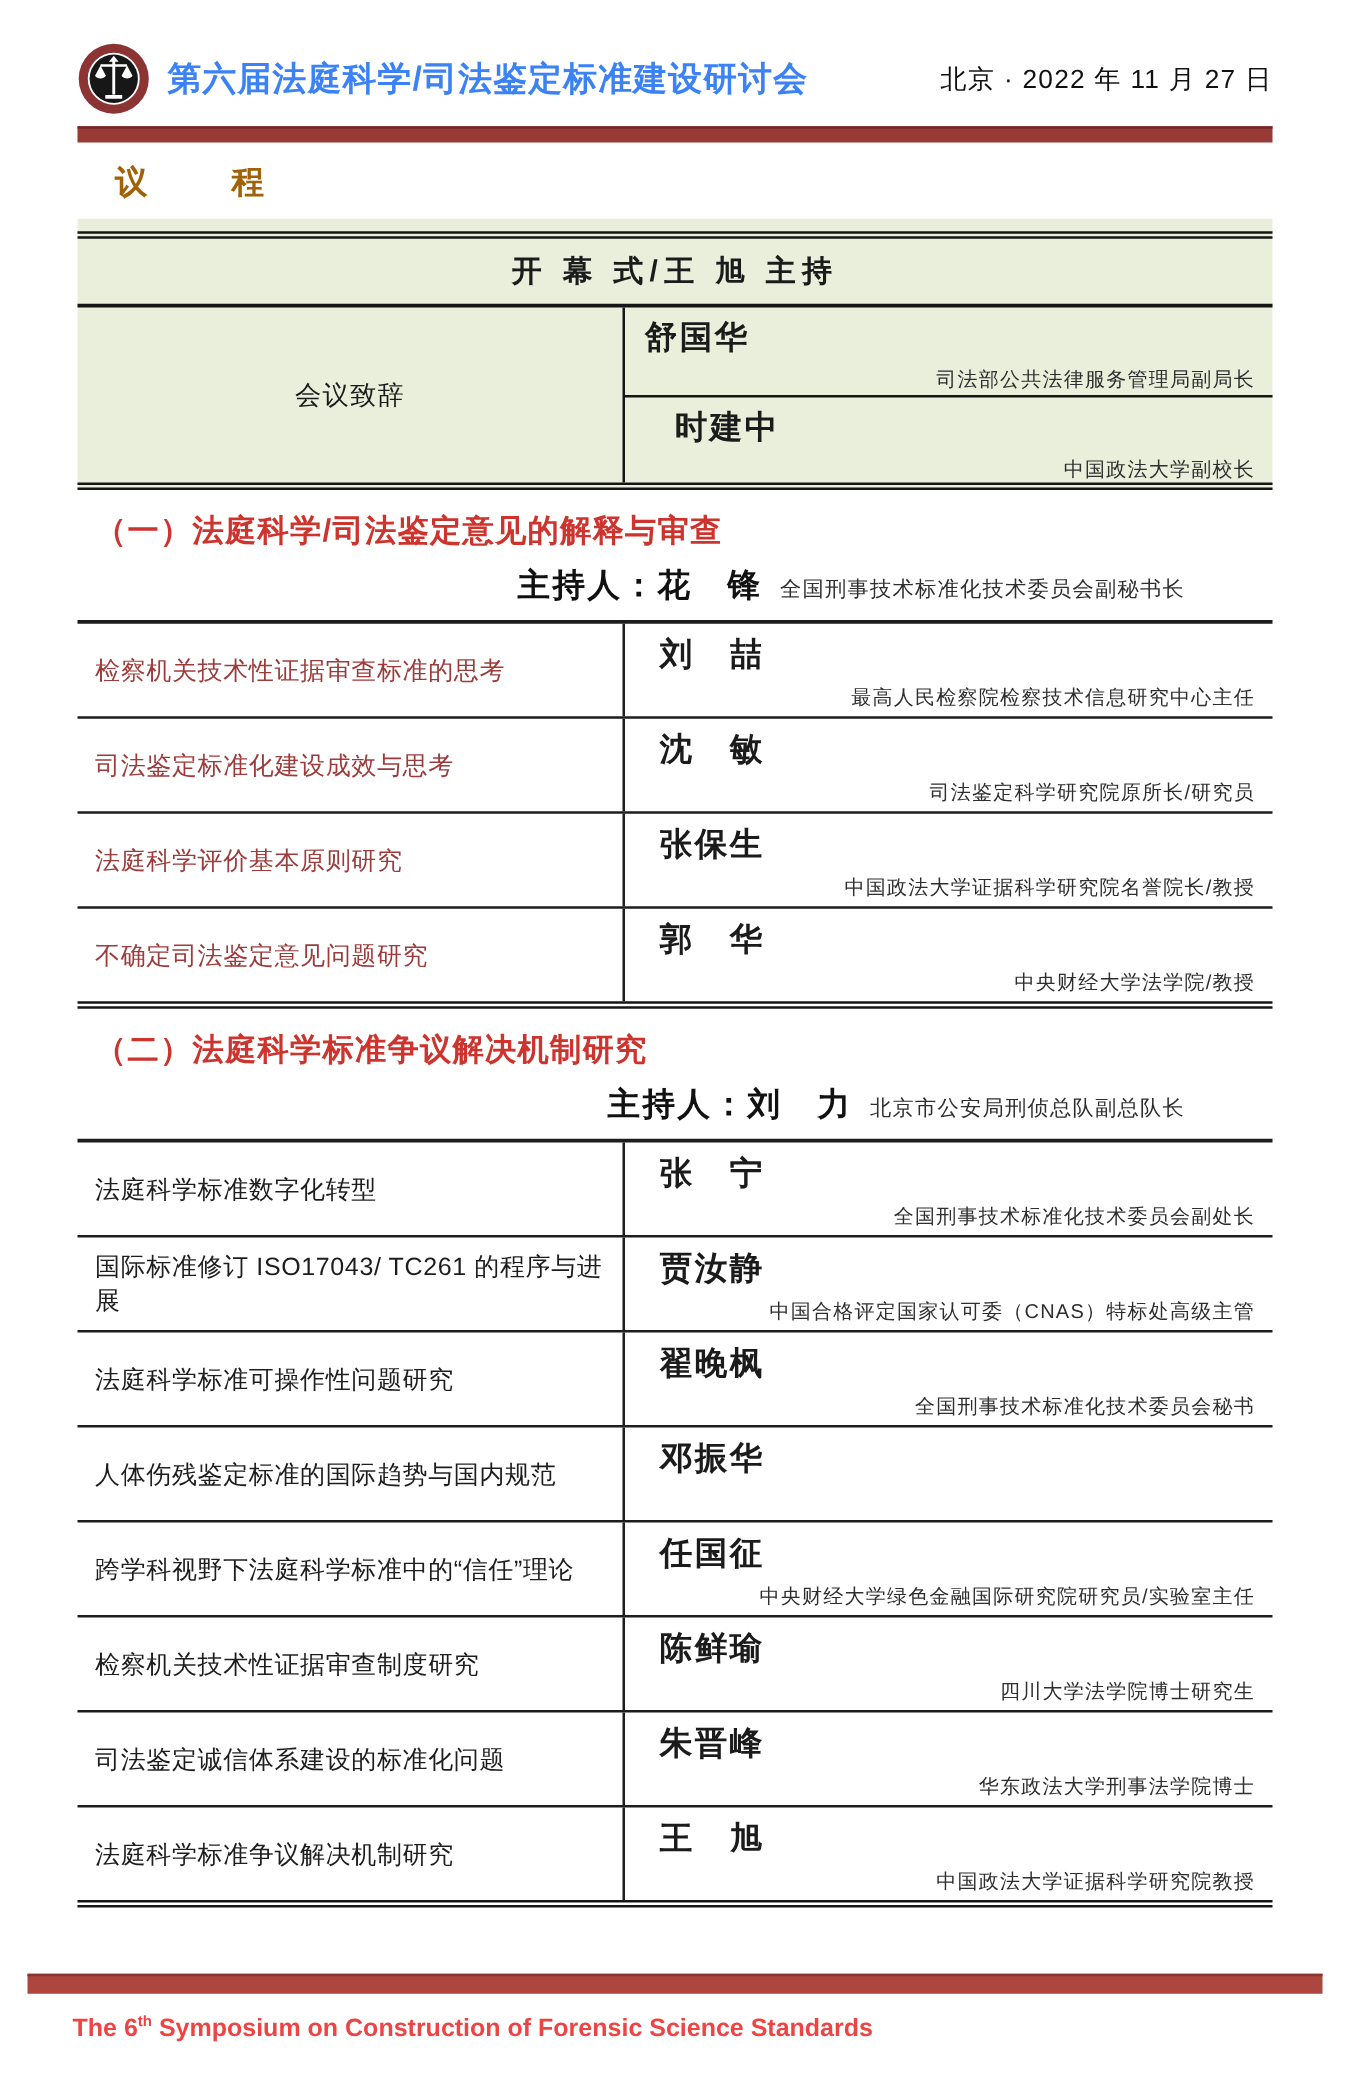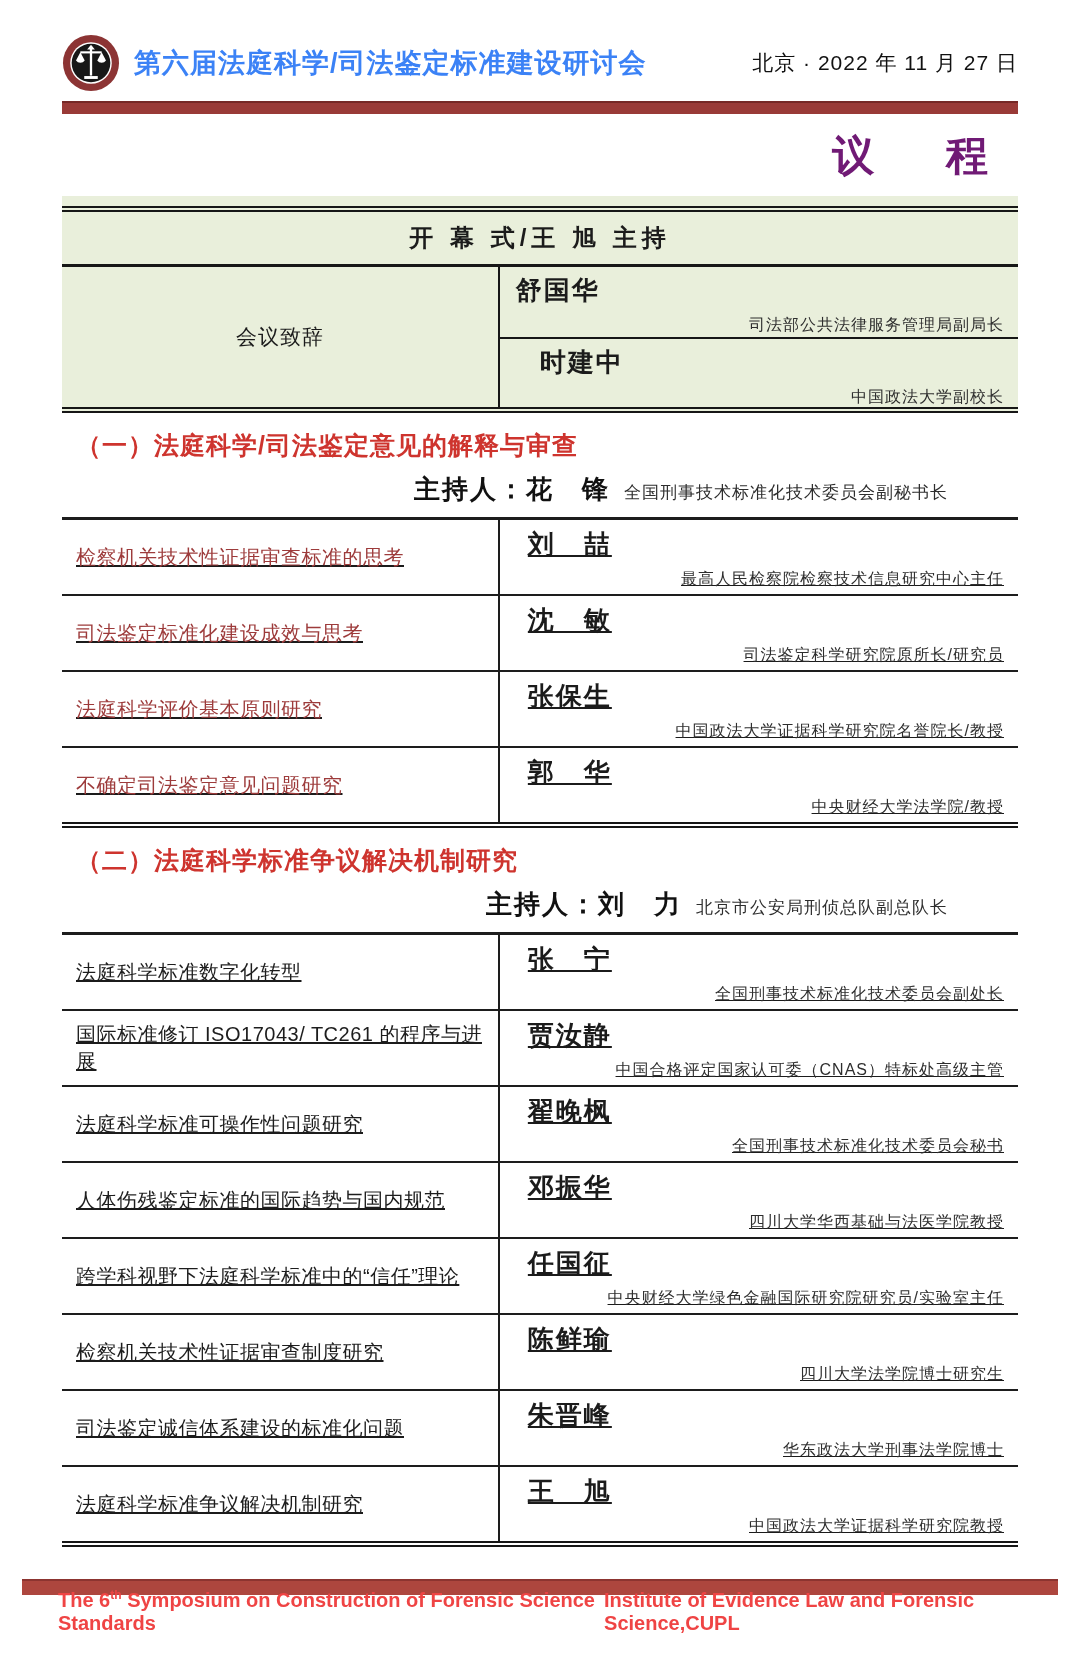--- a/index.html
+++ b/index.html
@@ -19,21 +19,21 @@
   .hdr-logo { width: 58px; height: 58px; flex: 0 0 auto; margin-right: 14px; }
   .hdr-title { font-size: 27px; font-weight: bold; letter-spacing: 1px; color: #3b82f6; }
   .hdr-date { margin-left: auto; font-size: 21px; color: #111; letter-spacing: 1px; white-space: nowrap; }
   .rule {
     margin-top: 9px; height: 11px;
     background: #993a37; border-top: 2px solid #752826;
   }
 
   
   .page-title {
-    text-align: right; color: #701a75; font-size: 42px; font-weight: bold;
+    text-align: left; color: #a16207; font-size: 26px; font-weight: bold;
     letter-spacing: 30px; text-indent: 30px; margin: 14px 0 12px 0;
   }
 
   
   .open-strip { height: 10px; background: #e9efdb; }
   .open-table { background: #e9efdb; border-top: 6px double #161616; border-bottom: 6px double #161616; }
   .open-head {
     height: 52px; display: flex; align-items: center; justify-content: center;
     font-size: 24px; font-weight: bold; letter-spacing: 5px;
     border-bottom: 3px solid #161616;
@@ -51,21 +51,21 @@
 
   
   .sec-heading {
     color: #ce342e; font-size: 25px; font-weight: bold;
     margin: 16px 0 6px 14px; letter-spacing: 1px;
   }
   .moderator { text-align: right; padding-right: 70px; margin: 10px 0 10px 0; white-space: nowrap; }
   .mod-label, .mod-name { font-size: 26px; font-weight: bold; color: #111; letter-spacing: 2px; }
   .mod-title { font-size: 17px; color: #2e2e2e; margin-left: 14px; letter-spacing: 1px; }
 
-  .sec-table { border-top: 3px solid #1d1d1d; border-bottom: 6px double #161616; margin-bottom: 4px; text-decoration: underline; }
+  .sec-table { border-top: 3px solid #1d1d1d; border-bottom: 6px double #161616; margin-bottom: 4px; }
   .sec-row { display: grid; grid-template-columns: 45.8% 1fr; min-height: 74px; }
   .sec-row + .sec-row { border-top: 2px solid #1d1d1d; }
   .topic {
     border-right: 2px solid #1d1d1d;
     display: flex; align-items: center;
     font-size: 20px; padding: 8px 10px 8px 14px; letter-spacing: 0.5px; color: #1d1d1d;
   }
   .sec-maroon .topic { color: #9d3b3b; }
   .sp-cell { padding: 7px 14px 4px 28px; box-sizing: border-box; display: flex; flex-direction: column; justify-content: flex-start; }
 
@@ -181,21 +181,20 @@
       <div class="topic">法庭科学标准可操作性问题研究</div>
       <div class="sp-cell">
         <div class="sp-name">翟晚枫</div>
         <div class="sp-title">全国刑事技术标准化技术委员会秘书</div>
       </div>
     </div>
     <div class="sec-row">
       <div class="topic">人体伤残鉴定标准的国际趋势与国内规范</div>
       <div class="sp-cell">
         <div class="sp-name">邓振华</div>
-        <div class="sp-title">四川大学华西基础与法医学院教授</div>
       </div>
     </div>
     <div class="sec-row">
       <div class="topic">跨学科视野下法庭科学标准中的“信任”理论</div>
       <div class="sp-cell">
         <div class="sp-name">任国征</div>
         <div class="sp-title">中央财经大学绿色金融国际研究院研究员/实验室主任</div>
       </div>
     </div>
     <div class="sec-row">
@@ -219,14 +218,13 @@
         <div class="sp-title">中国政法大学证据科学研究院教授</div>
       </div>
     </div>
   </div>
 
 </div>
 
 <div class="footer-rule"></div>
 <div class="footer-text">
   <div><span>The 6</span><sup>th</sup><span> Symposium on Construction of Forensic Science Standards</span></div>
-  <div>Institute of Evidence Law and Forensic Science,CUPL</div>
 </div>
 
 </body></html>

